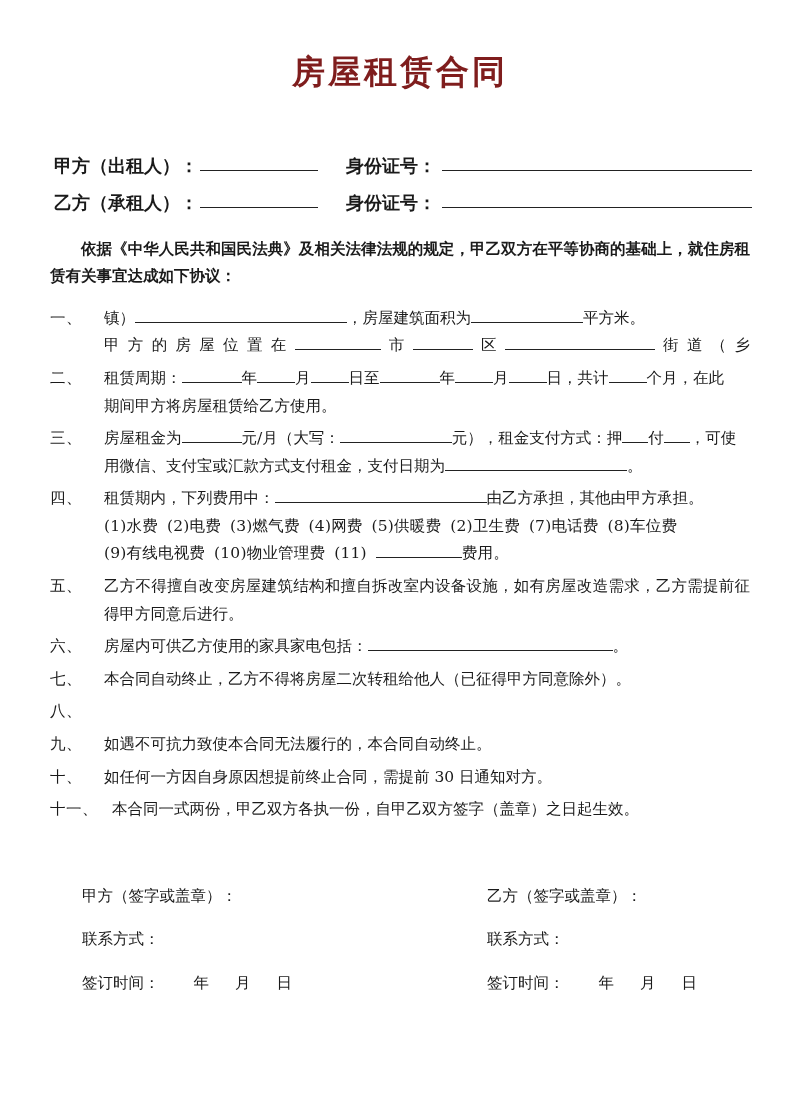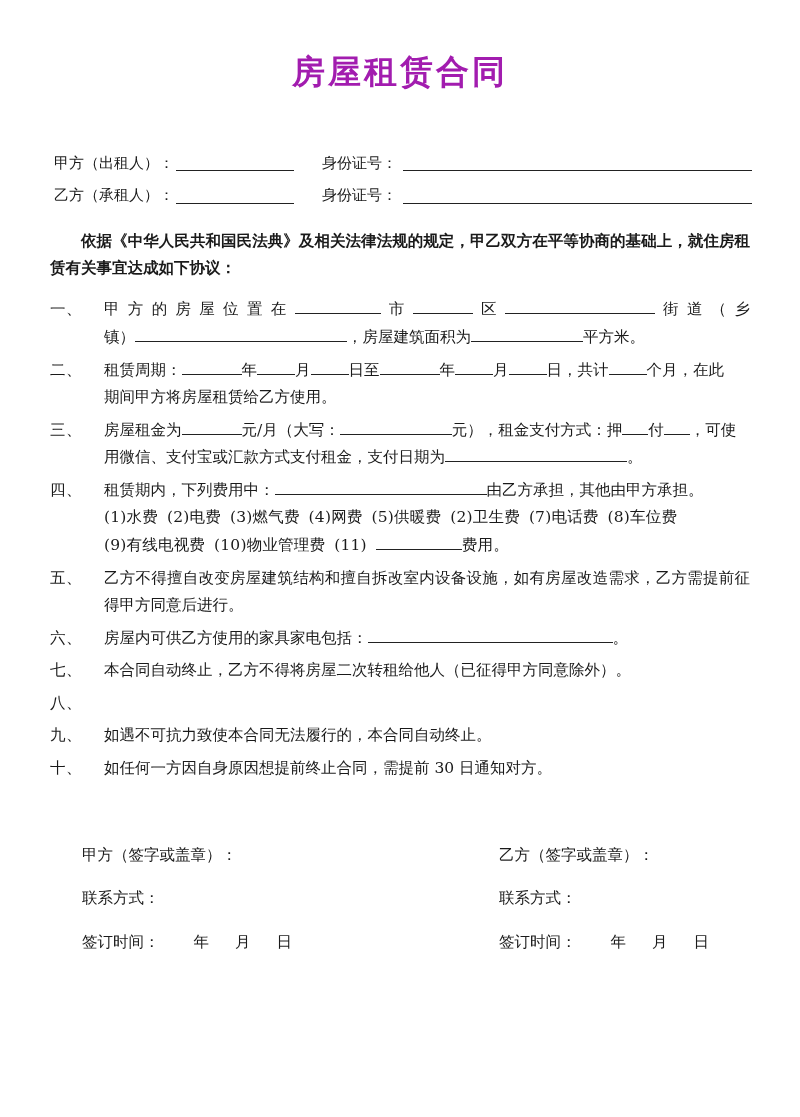--- a/index.html
+++ b/index.html
@@ -25,34 +25,35 @@
   
   .doc-title {
     text-align: center;
     font-size: 33px;
     font-weight: 700;
     letter-spacing: 3px;
     margin: 0;
     padding-top: 50px;
     padding-bottom: 0;
     font-family: "DejaVu Sans", "Liberation Sans", sans-serif;
-    color: #a21caf;
+    color: #7f1d1d;
   }
   
   .parties {
     margin-top: 58px;
     padding-left: 6px;
   }
   .party-row {
     display: flex;
-    align-items: center;
-    font-size: 15px;
+    align-items: flex-start;
+    font-size: 18px;
     line-height: 1.42;
     margin-bottom: 11px;
     white-space: nowrap;
+    font-weight: bold;
   }
   .party-label { flex: 0 0 auto; }
   .blank {
     display: inline-block;
     border-bottom: 1.1px solid #222;
     height: 0.95em;
     vertical-align: baseline;
   }
   .b-name   { width: 118px; margin: 0 8px 0 2px; }
   .b-id     { flex: 1 1 auto; min-width: 40px; margin-left: 6px; }
@@ -115,21 +116,20 @@
     letter-spacing: 0.2px;
     white-space: nowrap;
   }
   .fee-item { margin-right: 9px; }
 
   
   .signatures {
     margin-top: 62px;
     display: flex;
     padding-left: 34px;
-    gap: 12px;
   }
   .sig-col {
     flex: 0 0 50%;
     font-size: 15.5px;
     line-height: 1.4;
   }
   .sig-col.right { padding-left: 70px; }
   .sig-line { margin-bottom: 22px; white-space: nowrap; }
   .date-gap { display: inline-block; width: 26px; }
   .date-gap-lg { display: inline-block; width: 34px; }
@@ -156,22 +156,22 @@
     </div>
   </div>
 
   <p class="intro">依据《中华人民共和国民法典》及相关法律法规的规定，甲乙双方在平等协商的基础上，就住房租赁有关事宜达成如下协议：</p>
 
   <div class="clauses">
 
     <div class="clause">
       <span class="clause-num">一、</span>
       <span class="clause-body">
+        <span class="line"><span>镇）</span><span class="inline-blank w-4xl"></span><span>，房屋建筑面积为</span><span class="inline-blank w-xl"></span><span>平方米。</span></span>
         <span class="line spread"><span>甲方的房屋位置在</span><span class="inline-blank w-lg"></span><span>市</span><span class="inline-blank w-md"></span><span>区</span><span class="inline-blank w-2xl"></span><span>街道（乡</span></span>
-        <span class="line"><span>镇）</span><span class="inline-blank w-4xl"></span><span>，房屋建筑面积为</span><span class="inline-blank w-xl"></span><span>平方米。</span></span>
       </span>
     </div>
 
     <div class="clause">
       <span class="clause-num">二、</span>
       <span class="clause-body">
         <span class="line"><span>租赁周期：</span><span class="inline-blank w-md"></span><span>年</span><span class="inline-blank w-sm"></span><span>月</span><span class="inline-blank w-sm"></span><span>日至</span><span class="inline-blank w-md"></span><span>年</span><span class="inline-blank w-sm"></span><span>月</span><span class="inline-blank w-sm"></span><span>日，共计</span><span class="inline-blank w-sm"></span><span>个月，在此</span></span>
         <span class="line">期间甲方将房屋租赁给乙方使用。</span>
       </span>
     </div>
@@ -217,20 +217,24 @@
     <div class="clause">
       <span class="clause-num">九、</span>
       <span class="clause-body">如遇不可抗力致使本合同无法履行的，本合同自动终止。</span>
     </div>
 
     <div class="clause">
       <span class="clause-num">十、</span>
       <span class="clause-body">如任何一方因自身原因想提前终止合同，需提前 30 日通知对方。</span>
     </div>
 
+    <div class="clause">
+      <span class="clause-num wide">十一、</span>
+      <span class="clause-body">本合同一式两份，甲乙双方各执一份，自甲乙双方签字（盖章）之日起生效。</span>
+    </div>
 
   </div>
 
   <div class="signatures">
     <div class="sig-col left">
       <div class="sig-line">甲方（签字或盖章）：</div>
       <div class="sig-line">联系方式：</div>
       <div class="sig-line"><span>签订时间：</span><span class="date-gap-lg"></span><span>年</span><span class="date-gap"></span><span>月</span><span class="date-gap"></span><span>日</span></div>
     </div>
     <div class="sig-col right">

